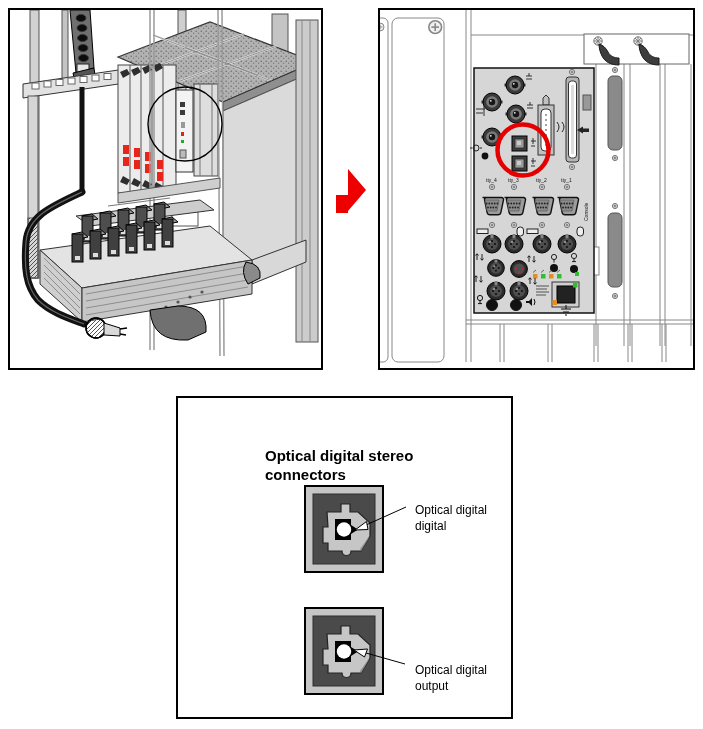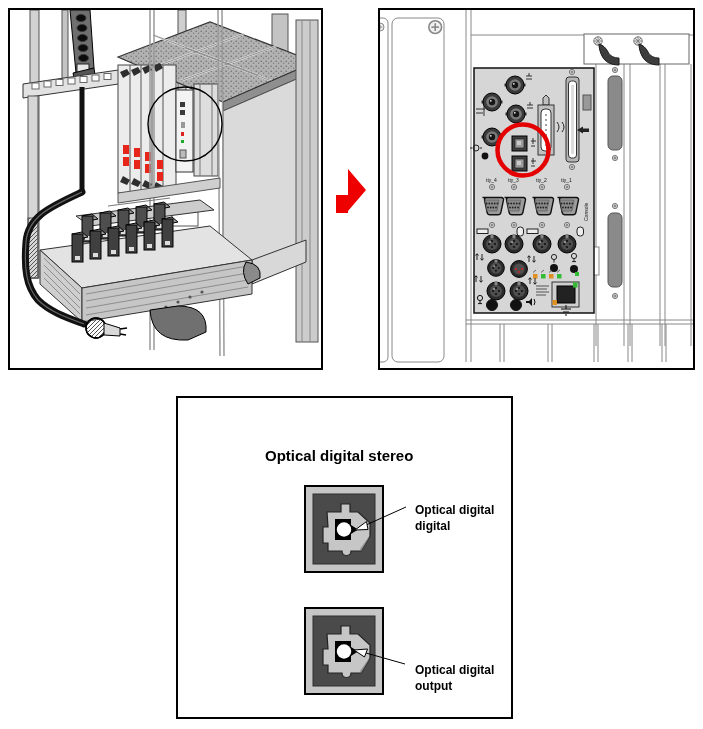--- a/index.html
+++ b/index.html
@@ -4,21 +4,21 @@
 <style>
   html,body{margin:0;padding:0;background:#ffffff;}
   body{width:703px;height:729px;position:relative;font-family:"Liberation Sans",sans-serif;color:#000;}
   .panel{position:absolute;border:2px solid #000;background:#fff;box-sizing:border-box;}
   #box-rack{left:8px;top:8px;width:315px;height:362px;}
   #box-io{left:378px;top:8px;width:317px;height:362px;}
   #box-detail{left:176px;top:396px;width:337px;height:323px;}
   #arrow-wrap{position:absolute;left:334px;top:166px;width:36px;height:52px;}
   svg{display:block;}
   .detail-title{position:absolute;left:87px;top:12px;font-size:15px;font-weight:bold;line-height:19px;letter-spacing:0;margin-top:36px;}
-  .callout{position:absolute;font-size:12px;line-height:16px;font-weight:bold;}
+  .callout{position:absolute;font-size:12px;line-height:16px;font-weight:normal;}
   #callout-output{left:237px;top:104px;}
   #callout-input{left:237px;top:264px;}
 </style>
 </head>
 <body>
 
 <div class="panel" id="box-rack">
 <svg width="311" height="358" viewBox="0 0 311 358">
   <defs>
     <pattern id="dots" width="5" height="5" patternUnits="userSpaceOnUse">
@@ -527,20 +527,21 @@
           <line x1="183" y1="302" x2="189" y2="302"></line>
           <line x1="185" y1="305" x2="187" y2="305"></line>
     </g>
   </g>
 </svg>
 </div>
 
 <div class="panel" id="box-detail">
   <div class="detail-title">
     <div>Optical digital stereo</div>
+    <div>connectors</div>
   </div>
 
   <svg width="333" height="319" viewBox="0 0 333 319" style="position:absolute;left:0;top:0;">
     <defs>
       <g id="toslink">
         <rect width="78" height="86" fill="#c6c6c6" stroke="#000" stroke-width="2"></rect>
         <rect x="8" y="8" width="62" height="70" fill="#4a4a4a" stroke="#2e2e2e"></rect>
         <path d="M22,26 L36,26 L36,18 L45,18 L45,26 L53,26 L65,37 L65,50 L56,65 L46,65 A4.5,4.5 0 0 1 37,65 L23,65 L23,57 L18,57 L18,41 L23,41 Z" fill="#c6c6c6" stroke="#222" stroke-width="1.2"></path>
         <path d="M56,65 L65,50 L63,52 L55,63 Z" fill="#8f8f8f"></path>
         <path d="M30,33 L46,33 L46,39 L53,43.5 L46,48 L46,54 L30,54 Z" fill="#000"></path>

